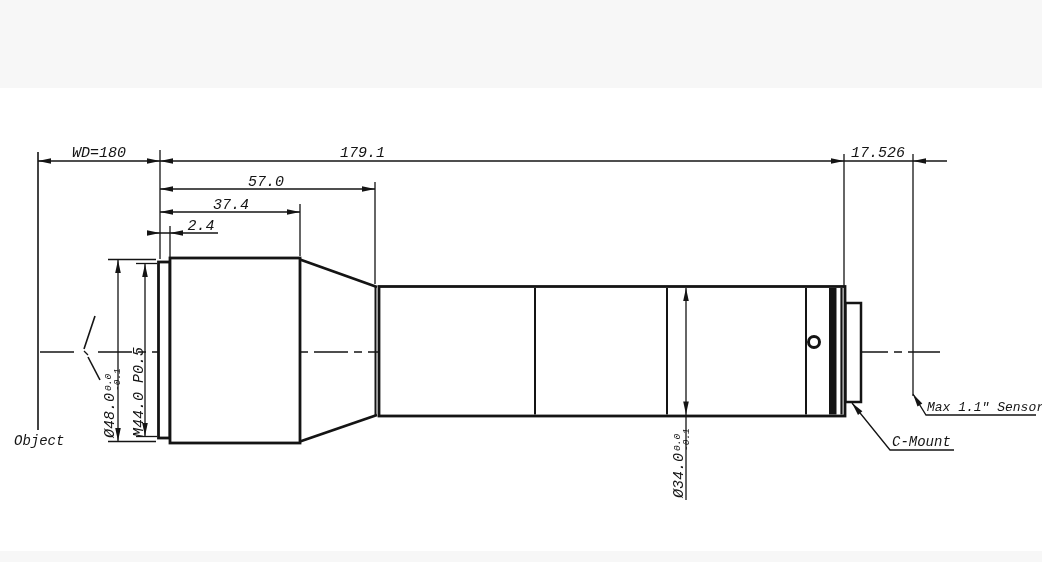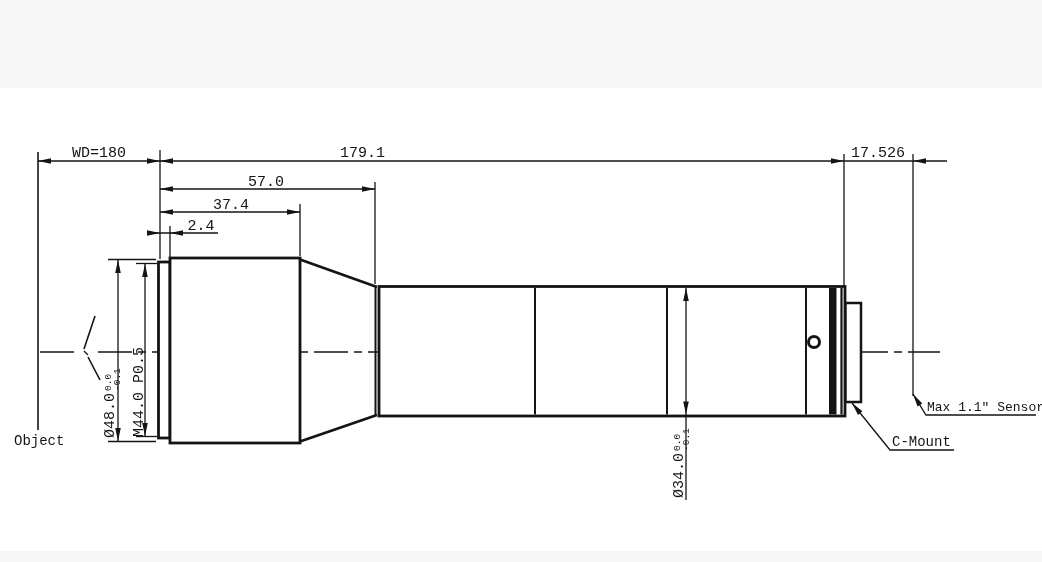--- a/index.html
+++ b/index.html
@@ -1,16 +1,16 @@
 <!DOCTYPE html>
 <html><head>
 <meta charset="utf-8">
 <style>
   html,body{margin:0;padding:0;background:#fff;}
-  .stage{position:relative;width:1042px;height:562px;background:#bef264;overflow:hidden;}
+  .stage{position:relative;width:1042px;height:562px;background:#bef264;overflow:hidden;font-style:italic;}
   svg{display:block;}
   text{font-family:"Liberation Mono","DejaVu Sans Mono",monospace;fill:#141414;}
   .t15{font-size:15px;}
   .t14{font-size:14px;}
   .t13{font-size:13px;}
   .t9{font-size:9.5px;}
   .thin{stroke:#141414;stroke-width:1.3;fill:none;}
   .thin16{stroke:#141414;stroke-width:1.6;fill:none;}
   .thick{stroke:#141414;stroke-width:2.8;fill:#ffffff;}
   .thickline{stroke:#141414;stroke-width:2.8;fill:none;}

